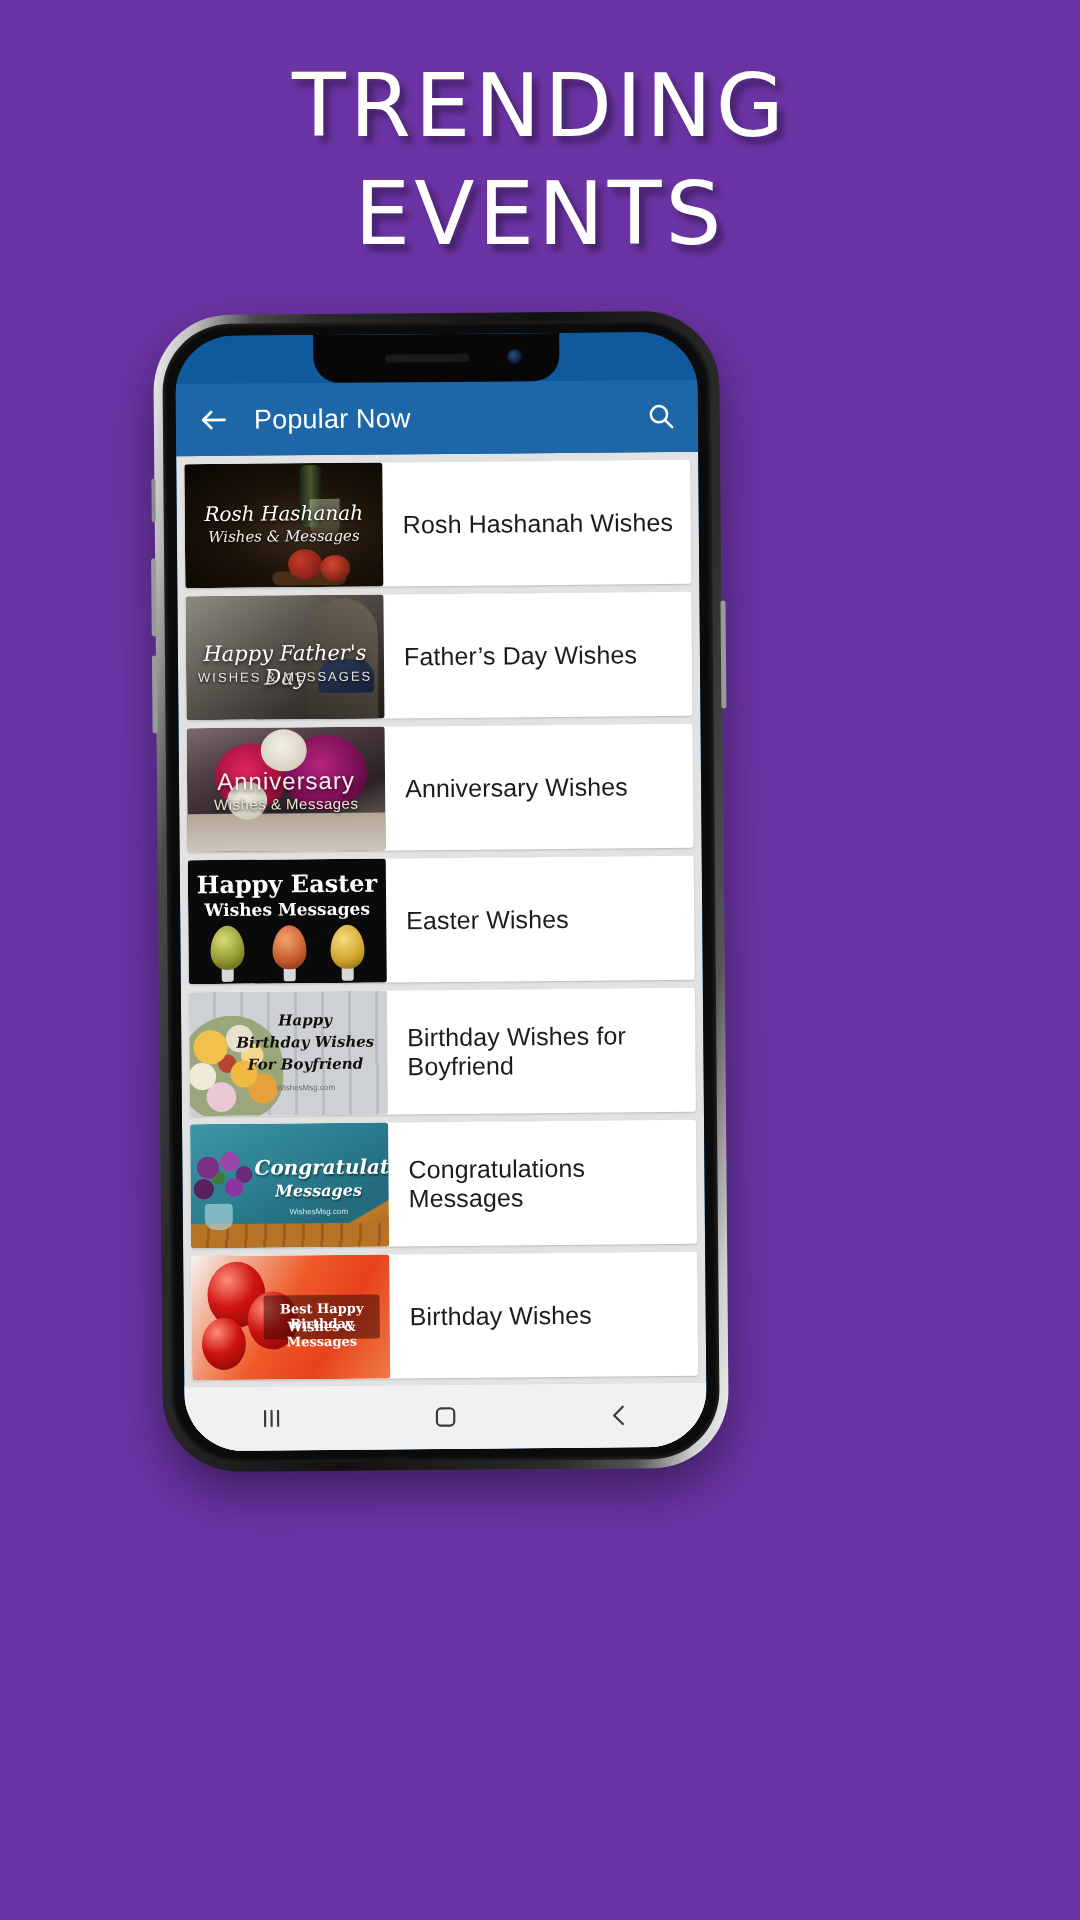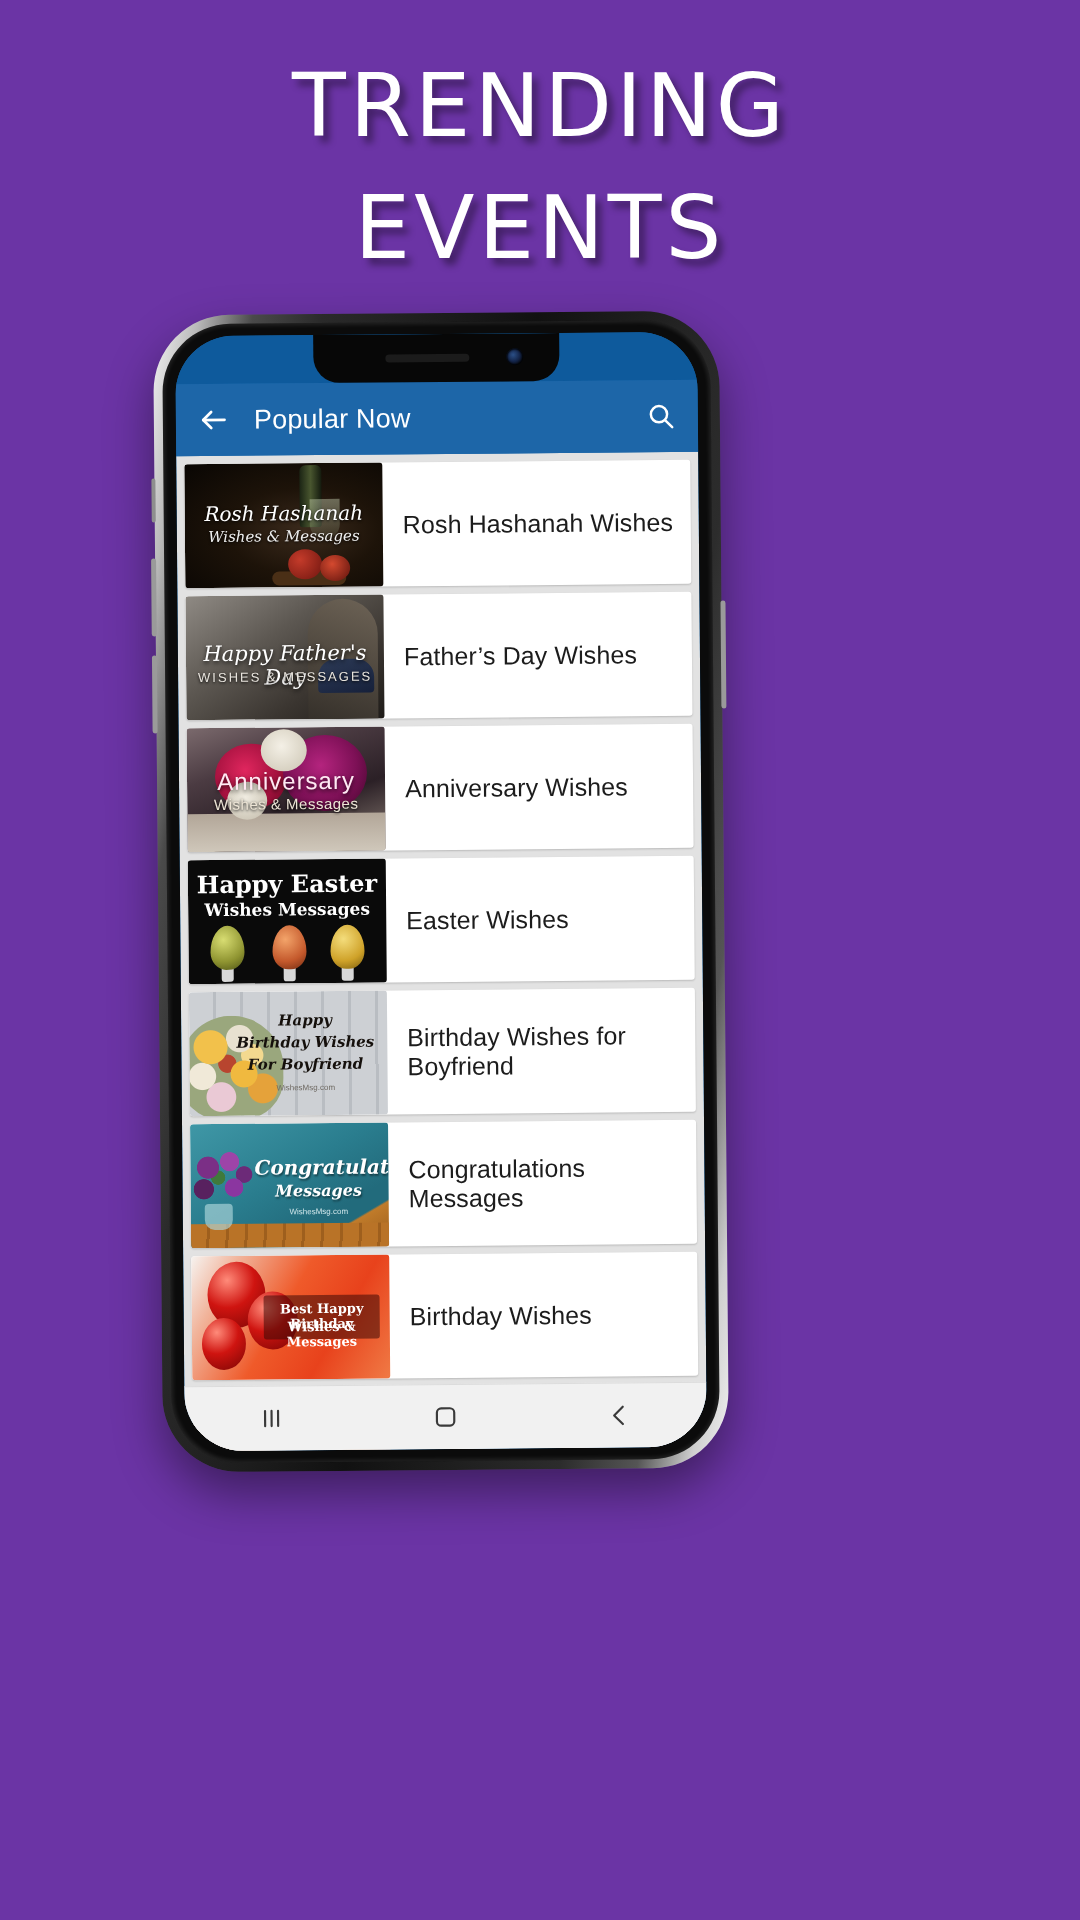--- a/index.html
+++ b/index.html
@@ -14,21 +14,21 @@
     position:absolute;top:62px;left:0;width:1080px;
     text-align:center;color:#ffffff;
     font-family:"DejaVu Sans",sans-serif;
     font-weight:400;
     letter-spacing:4px;
     line-height:1.0;
     text-shadow:6px 7px 7px rgba(0,0,0,.38);
     -webkit-font-smoothing:antialiased;
   }
   .promo .l1{display:block;font-size:88px;}
-  .promo .l2{display:block;font-size:88px;margin-top:34px;}
+  .promo .l2{display:block;font-size:88px;margin-top:20px;}
 
   
   .device{
     position:absolute;left:158px;top:313px;
     width:566px;height:1157px;
     border-radius:76px;
     background:linear-gradient(100deg,#f4f4f4 0%,#b9b9b9 6%,#4a4a4a 13%,#2a2a2a 22%,#111 50%,#2c2c2c 78%,#555 88%,#cfcfcf 95%,#f2f2f2 100%);
     box-shadow:0 22px 48px rgba(0,0,0,.42);
     transform:rotate(-0.5deg);
   }

